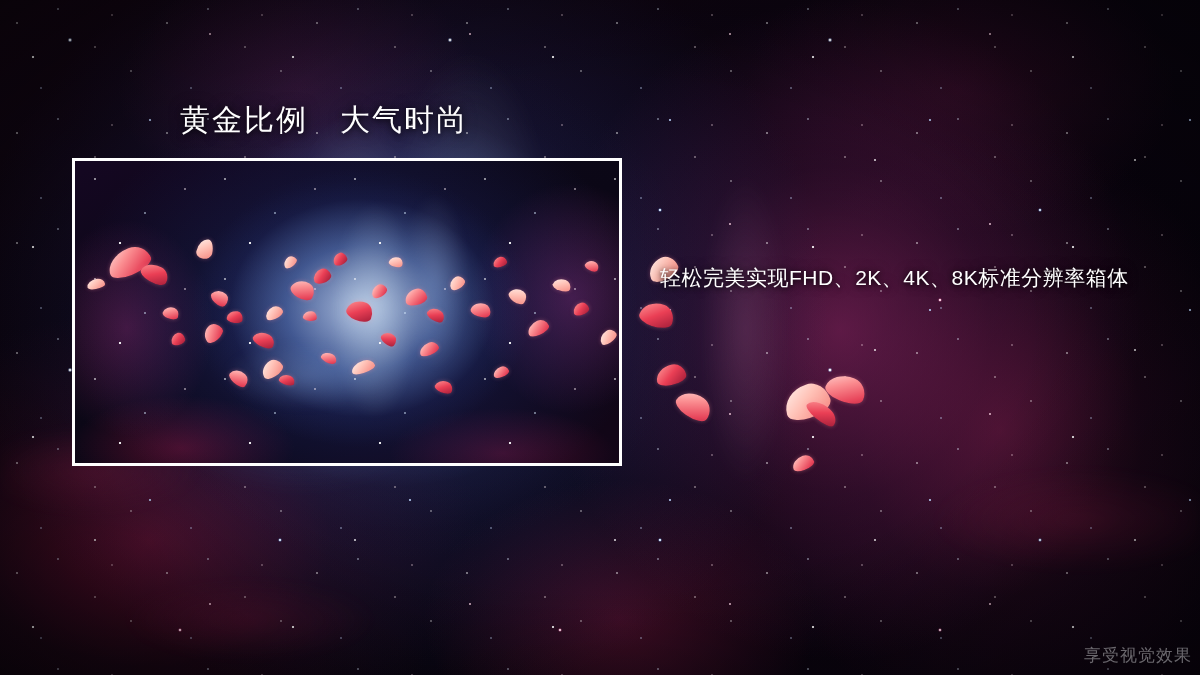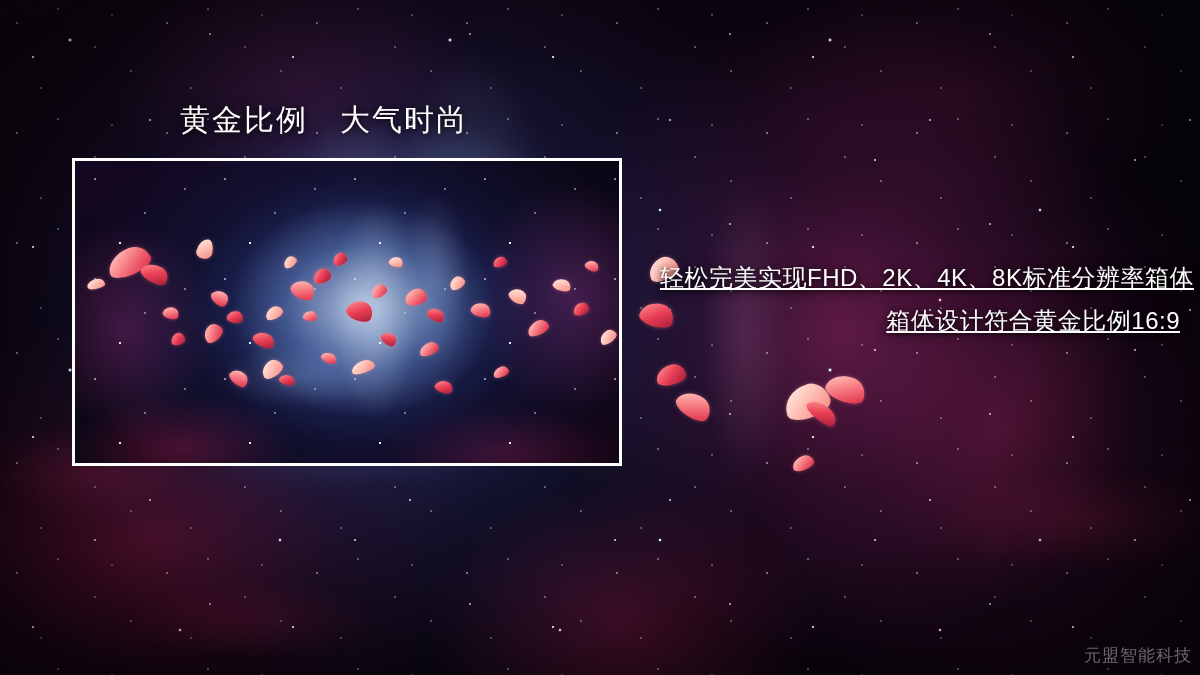--- a/index.html
+++ b/index.html
@@ -7,21 +7,20 @@
     padding: 0;
     background: #000;
   }
   #slide {
     position: relative;
     width: 1200px;
     height: 675px;
     overflow: hidden;
     background: #404040;
     font-family: "Liberation Sans", "DejaVu Sans", sans-serif;
-    text-align: right;
   }
 
   
   .bg-layer {
     position: absolute;
     inset: 0;
     pointer-events: none;
   }
   #bg-base {
     background:
@@ -147,26 +146,25 @@
     text-shadow: 0 1px 6px rgba(0,0,0,0.75), 0 0 14px rgba(0,0,0,0.5);
   }
   #body-copy {
     position: absolute;
     left: 660px;
     top: 256px;
     width: 520px;
   }
   .copy-line {
     color: #ffffff;
-    font-size: 24px;
+    font-size: 21px;
     line-height: 43px;
     letter-spacing: 0.5px;
     white-space: nowrap;
     text-shadow: 0 1px 5px rgba(0,0,0,0.8), 0 0 12px rgba(0,0,0,0.55);
-    text-decoration: underline;
   }
   #watermark {
     position: absolute;
     right: 8px;
     bottom: 8px;
     color: rgba(185,185,190,0.55);
     font-size: 17px;
     letter-spacing: 1px;
   }
 </style>
@@ -244,18 +242,17 @@
         <div class="petal pale" style="left: 524px; top: 170px; width: 18px; height: 12px; transform: rotate(-34deg);"></div>
         <div class="petal deep" style="left: 360px; top: 220px; width: 18px; height: 12px; transform: rotate(22deg);"></div>
         <div class="petal" style="left: 418px; top: 206px; width: 16px; height: 10px; transform: rotate(-20deg);"></div>
       </div>
   </div>
 
   <div id="headline">黄金比例　大气时尚</div>
 
   <div id="body-copy">
     <div class="copy-line">轻松完美实现FHD、2K、4K、8K标准分辨率箱体</div>
-    <div class="copy-line">箱体设计符合黄金比例16:9</div>
   </div>
 
-  <div id="watermark">元盟智能科技</div>
+  <div id="watermark">享受视觉效果</div>
 
 </div>
 
 </body></html>

